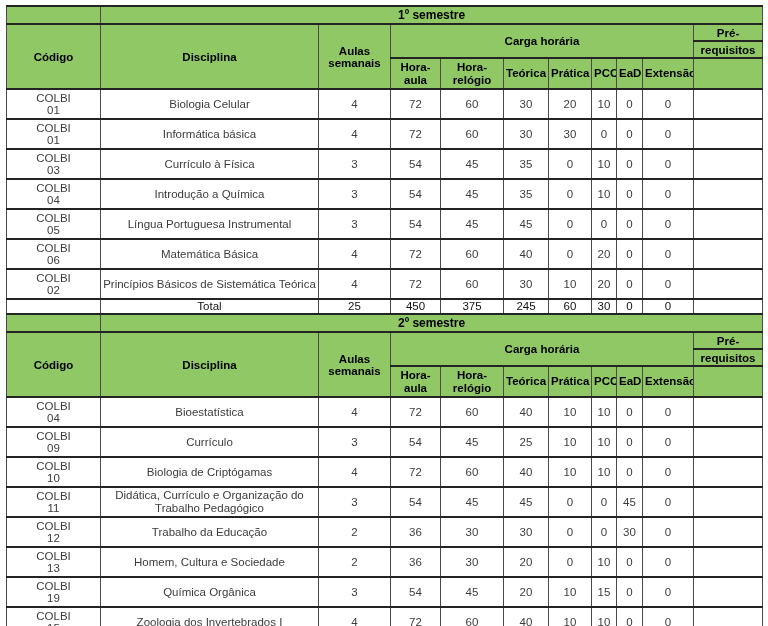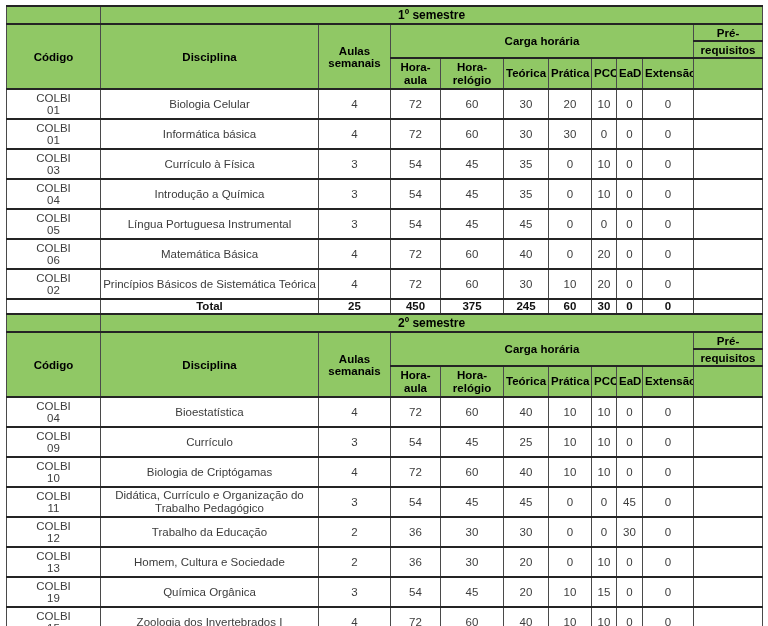--- a/index.html
+++ b/index.html
@@ -43,21 +43,21 @@
     color: #3c3c3c;
     font-weight: normal;
     line-height: 13px;
   }
   tr.body-row td.c-code { line-height: 12px; }
   .code-line { display: block; }
   tr.total-row td {
     height: 11px;
     background: #ffffff;
     color: #111111;
-    font-weight: bold;
+    font-weight: normal;
     line-height: 11px;
   }
 </style>
 </head>
 <body>
 
 <div class="wrap">
 <table>
   <colgroup>
     <col style="width:94px">

